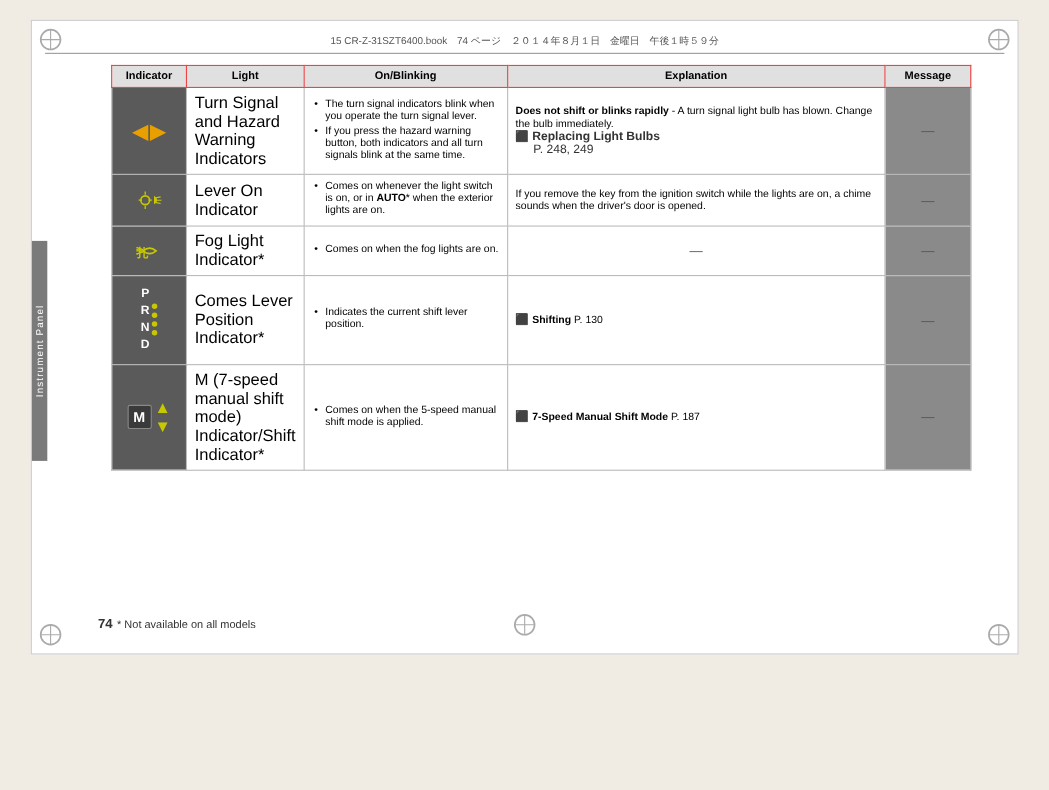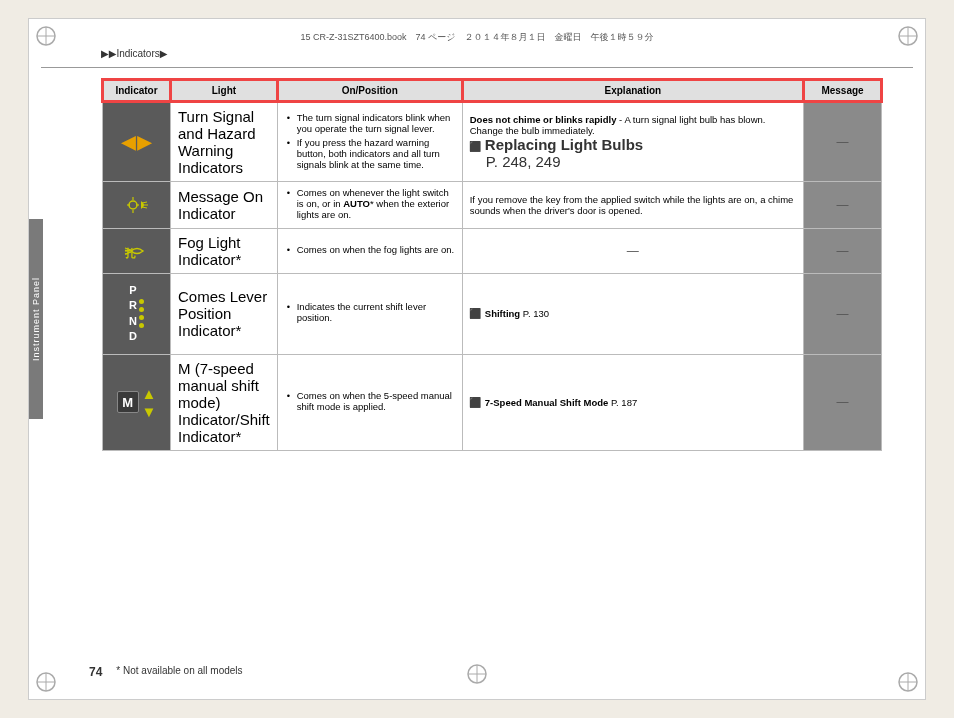--- a/index.html
+++ b/index.html
@@ -11,21 +11,21 @@
       height: 718px;
       overflow: hidden;
       position: relative;
     }
 
     
     .page-frame {
       background: white;
       margin: 18px 28px;
       width: 898px;
-      height: 682px;
+      height: 577px;
       border: 1px solid #ccc;
       position: relative;
       padding: 8px 12px;
     }
 
     
     .top-meta {
       font-size: 9px;
       color: #555;
       text-align: center;
@@ -77,21 +77,21 @@
 
     
     .indicator-table {
       width: 100%;
       border-collapse: collapse;
       font-size: 10px;
     }
 
     .indicator-table th {
       background: #e0e0e0;
-      border: 3px solid #ef4444;
+      border: 1px solid #ef4444;
       padding: 4px 6px;
       text-align: center;
       font-weight: bold;
       font-size: 10px;
     }
 
     .indicator-table td {
       border: 1px solid #bbb;
       padding: 5px 7px;
       vertical-align: middle;
@@ -232,38 +232,38 @@
       margin-bottom: 3px;
     }
     .bullet-list li::before {
       content: "•";
       position: absolute;
       left: 2px;
     }
 
     .bold { font-weight: bold; }
     .ref-link {
-      font-size: 15px;
+      font-size: 11px;
       color: #333;
     }
     .ref-symbol {
       font-size: 10px;
       color: #333;
     }
 
     
     .footer {
       position: absolute;
       bottom: 20px;
       left: 60px;
       font-size: 10px;
       color: #333;
       display: flex;
-      align-items: flex-start;
-      gap: 14px;
+      align-items: flex-end;
+      gap: 4px;
     }
     .page-num { font-weight: bold; font-size: 12px; }
 
     .corner-decoration {
       position: absolute;
     }
     .corner-decoration svg {
       display: block;
     }
   </style>
@@ -296,35 +296,34 @@
   <div class="corner-decoration" style="bottom:6px;right:6px;">
     <svg width="22" height="22">
         <circle cx="11" cy="11" r="9" fill="none" stroke="#aaa" stroke-width="1.5"></circle>
         <line x1="11" y1="2" x2="11" y2="20" stroke="#aaa" stroke-width="1"></line>
         <line x1="2" y1="11" x2="20" y2="11" stroke="#aaa" stroke-width="1"></line>
       </svg>
   </div>
 
   <div class="top-meta">15 CR-Z-31SZT6400.book　74 ページ　２０１４年８月１日　金曜日　午後１時５９分</div>
 
-  <div class="breadcrumb">▶▶Indicators▶</div>
 
   <hr class="top-rule">
 
   <div class="side-tab">
     <span class="side-tab-text">Instrument Panel</span>
   </div>
 
   <div class="content-area">
     <table class="indicator-table">
       <thead>
         <tr>
           <th>Indicator</th>
           <th>Light</th>
-          <th>On/Position</th>
+          <th>On/Blinking</th>
           <th>Explanation</th>
           <th>Message</th>
         </tr>
       </thead>
       <tbody>
 
         <tr>
           <td class="cell-indicator">
             <div class="icon-arrows">
               <span style="color:#e8a000;">◀</span>
@@ -332,21 +331,21 @@
             </div>
           </td>
           <td class="cell-name">Turn Signal and Hazard Warning Indicators</td>
           <td class="cell-on">
             <ul class="bullet-list">
               <li>The turn signal indicators blink when you operate the turn signal lever.</li>
               <li>If you press the hazard warning button, both indicators and all turn signals blink at the same time.</li>
             </ul>
           </td>
           <td class="cell-explanation">
-            <span class="bold">Does not chime or blinks rapidly</span><span> - A turn signal light bulb has blown. Change the bulb immediately.</span>
+            <span class="bold">Does not shift or blinks rapidly</span><span> - A turn signal light bulb has blown. Change the bulb immediately.</span>
             <br>
             <span class="ref-symbol">⬛</span>
             <span class="bold ref-link"> Replacing Light Bulbs</span>
             <br>
             <span class="ref-link" style="margin-left:16px;">P. 248, 249</span>
           </td>
           <td class="cell-message">
             <span class="em-dash">—</span>
           </td>
         </tr>
@@ -362,28 +361,28 @@
                 <line x1="1" y1="9" x2="4" y2="9" stroke="#c8c800" stroke-width="1.2"></line>
                 <line x1="10" y1="9" x2="13" y2="9" stroke="#c8c800" stroke-width="1.2"></line>
 
                 <path d="M15 5 Q21 9 15 13 Z" fill="#c8c800"></path>
                 <line x1="16" y1="7" x2="21" y2="6" stroke="#c8c800" stroke-width="1"></line>
                 <line x1="16" y1="9" x2="22" y2="9" stroke="#c8c800" stroke-width="1"></line>
                 <line x1="16" y1="11" x2="21" y2="12" stroke="#c8c800" stroke-width="1"></line>
               </svg>
             </div>
           </td>
-          <td class="cell-name">Message On Indicator</td>
+          <td class="cell-name">Lever On Indicator</td>
           <td class="cell-on">
             <ul class="bullet-list">
               <li>Comes on whenever the light switch is on, or in <span class="bold">AUTO</span>* when the exterior lights are on.</li>
             </ul>
           </td>
           <td class="cell-explanation">
-            If you remove the key from the applied switch while the lights are on, a chime sounds when the driver's door is opened.
+            If you remove the key from the ignition switch while the lights are on, a chime sounds when the driver's door is opened.
           </td>
           <td class="cell-message">
             <span class="em-dash">—</span>
           </td>
         </tr>
 
         <tr>
           <td class="cell-indicator">
             <div class="icon-fog">
               <svg width="28" height="22" viewBox="0 0 28 22">

